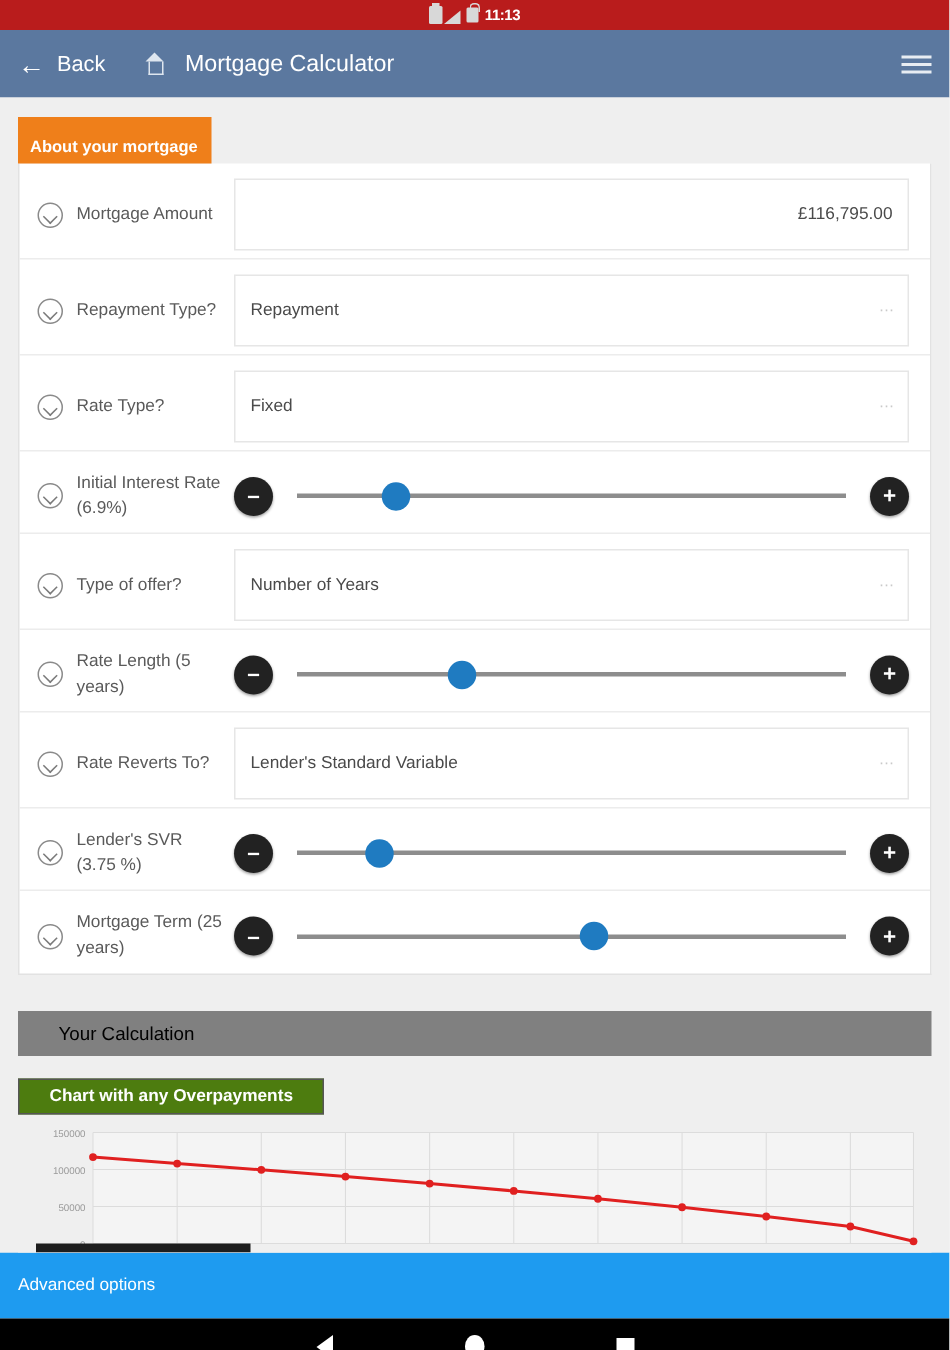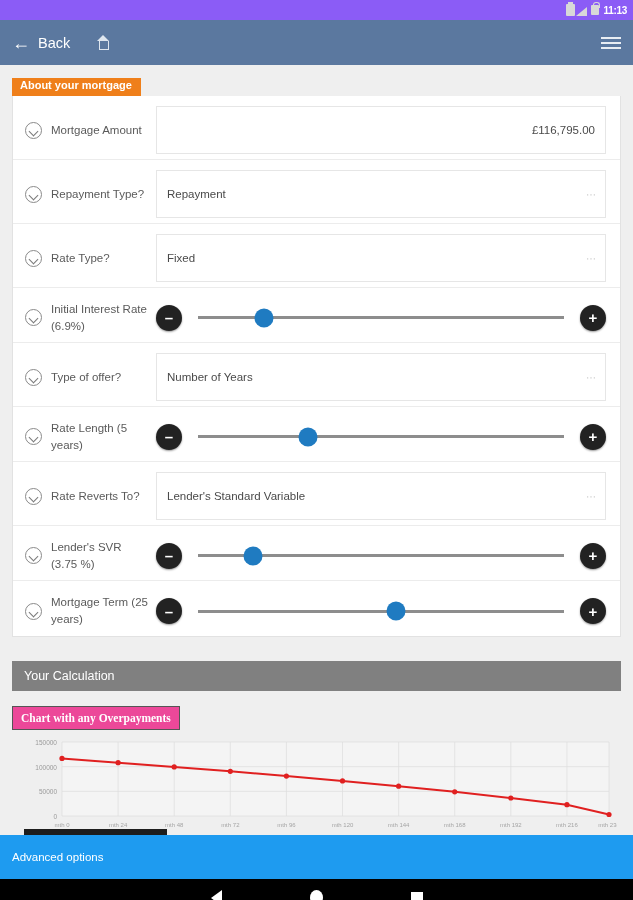--- a/index.html
+++ b/index.html
@@ -6,22 +6,22 @@
   html, body {
     width: 633px; height: 900px;
     font-family: "Liberation Sans", sans-serif;
     background: #efefef;
     overflow: hidden;
   }
   body { position: relative; }
 
   
   .statusbar {
-    height: 20px; background: #8b5cf6; color: #fff;
-    display: flex; align-items: center; justify-content: flex-end;
+    height: 20px; background: #b91c1c; color: #fff;
+    display: flex; align-items: center; justify-content: center;
     padding: 0 6px; font-size: 10px;
   }
   .sb-left { display: flex; align-items: center; gap: 4px; }
   .sb-right { display: flex; align-items: center; gap: 4px; }
   .sb-clock { font-size: 10px; font-weight: bold; letter-spacing: -0.3px; }
   .ic-sim { width: 9px; height: 12px; background: #d8d8d8; border-radius: 1px;
             position: relative; }
   .ic-sim::after { content:""; position:absolute; left:2px; top:-2px;
                    width:5px; height:2px; background:#d8d8d8; }
   .ic-signal { width: 12px; height: 11px; position: relative; }
@@ -56,21 +56,21 @@
   }
   .apptitle { margin-left: 13px; font-size: 15.5px; }
   .hamburger { margin-left: auto; width: 20px; cursor: pointer; }
   .hamburger span { display:block; height:2px; background:#e8edf3; margin:3px 0; }
 
   
   .content { height: 770px; background: #efefef; position: relative; overflow: hidden; }
 
   .tab-orange {
     display: inline-block; background: #ef7f1a; color: #fff;
-    font-size: 11px; font-weight: bold; padding: 1px 9px 5px 8px;
+    font-size: 11px; font-weight: bold; padding: 14px 9px 5px 8px;
     margin: 13px 0 0 12px;
   }
 
   .card {
     background: #fff; margin: 0 12px;
     border: 1px solid #e2e2e2; border-top: none;
   }
   .row {
     display: flex; align-items: center;
     padding: 10px 14px 5px 12px;
@@ -119,28 +119,28 @@
     margin: 0 16px; position: relative; cursor: pointer;
   }
   .thumb {
     position: absolute; top: 50%; width: 19px; height: 19px;
     border-radius: 50%; background: #1f7bc1; transform: translate(-50%, -50%);
     cursor: pointer;
   }
 
   
   .calc-header {
-    margin: 24px 12px 0; background: #808080; color: #ffffff;
-    font-size: 12.5px; padding: 8px 12px;
+    margin: 24px 12px 0; background: #808080; color: #000000;
+    font-size: 12.5px; padding: 8px 27px;
   }
   .chart-area { margin: 0 12px; background: #efefef; position: relative; }
   .tab-black {
-    display: inline-block; background: #ec4899; color: #fff;
-    font-size: 11.5px; font-weight: bold; padding: 5px 8px;
-    margin: 15px 0 0 12px; border: 1px solid #555; font-family: Liberation Serif, serif;
+    display: inline-block; background: #4d7c0f; color: #fff;
+    font-size: 11.5px; font-weight: bold; padding: 5px 20px;
+    margin: 15px 0 0 12px; border: 1px solid #555;
   }
 
   .plot { position: relative; height: 100px; margin: 6px 4px 0 4px; }
   .plot svg { display: block; }
 
   
   .hscroll {
     position: absolute; left: 24px; bottom: 0; width: 143px; height: 6px;
     background: #1d1d1d;
   }
@@ -173,20 +173,21 @@
     <span class="sb-clock">11:13</span>
   </div>
 </div>
 
 <div class="appbar">
   <div class="back-btn">
     <span class="arrow-l">←</span>
     <span class="back-label">Back</span>
   </div>
   <span class="home-ic"></span>
+  <span class="apptitle">Mortgage Calculator</span>
   <div class="hamburger">
     <span></span>
       <span></span>
       <span></span>
   </div>
 </div>
 
 <div class="content">
 
   <div class="tab-orange">About your mortgage</div>

